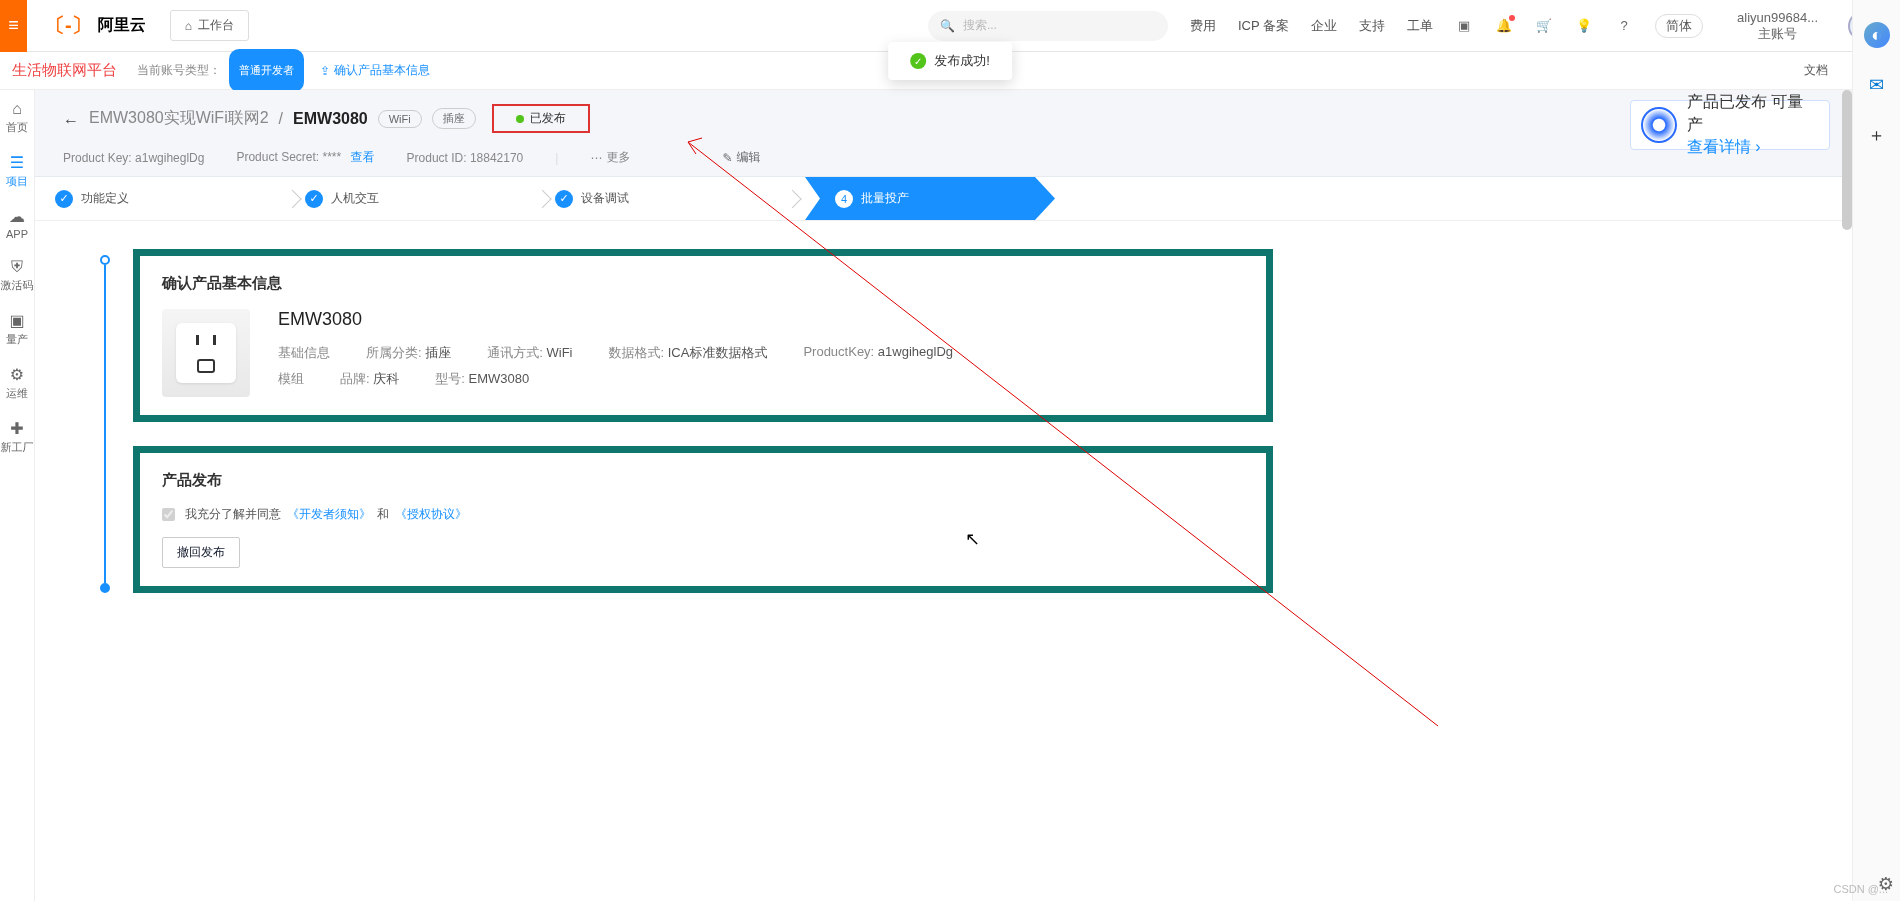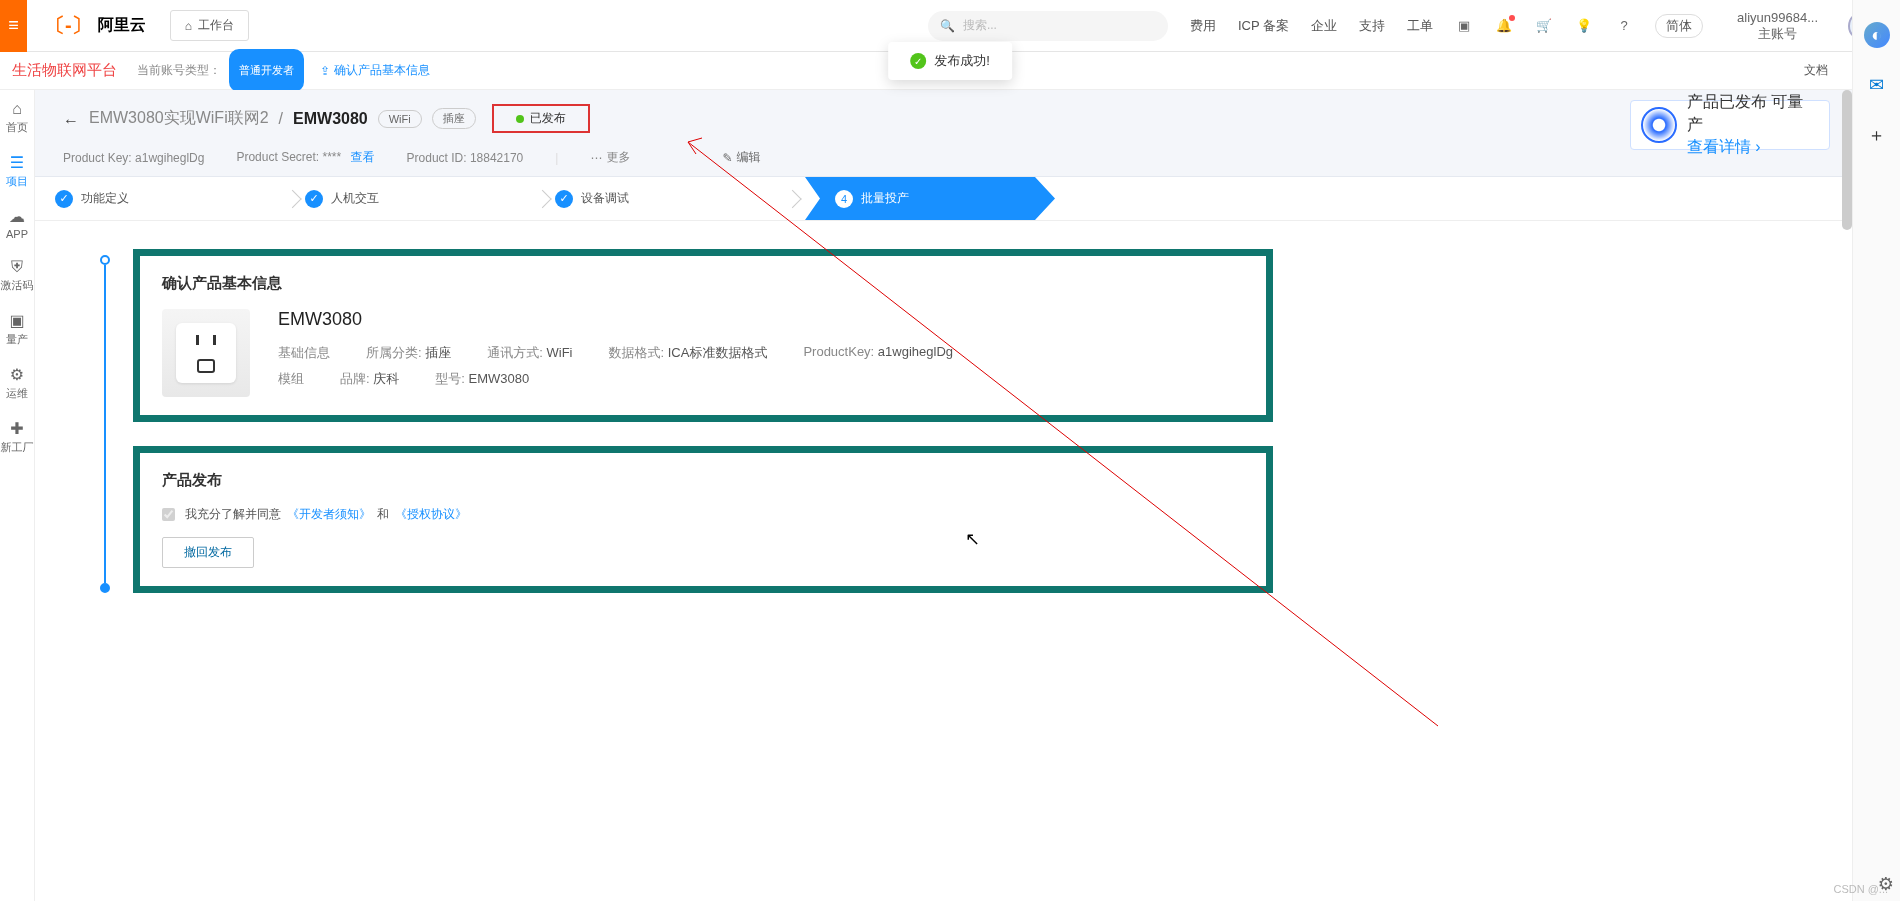--- a/index.html
+++ b/index.html
@@ -81,21 +81,21 @@
 .prod-info { display: flex; gap: 28px; }
 .prod-img { width: 88px; height: 88px; background: linear-gradient(#f5f5f5,#e8e8e8); border-radius: 4px; display: flex; align-items: center; justify-content: center; font-size: 32px; color: #888; }
 .prod-img .plug { width: 60px; height: 60px; background: #fff; border-radius: 6px; position: relative; box-shadow: 0 1px 3px rgba(0,0,0,.1); }
 .prod-img .plug::before, .prod-img .plug::after { content: ""; position: absolute; width: 3px; height: 10px; background: #333; top: 12px; }
 .prod-img .plug::before { left: 20px; } .prod-img .plug::after { right: 20px; }
 .prod-img .hole { position: absolute; bottom: 10px; left: 50%; transform: translateX(-50%); width: 18px; height: 14px; border: 2px solid #333; border-radius: 3px; }
 .info-col { flex: 1; }
 .info-name { font-size: 18px; color: #222; margin-bottom: 14px; }
 .info-row { display: flex; gap: 36px; color: #555; margin-bottom: 8px; font-size: 13px; }
 .info-row .lbl { color: #888; }
-.btn { border: 1px solid #ccc; background: #fff; padding: 6px 21px; border-radius: 2px; color: #0369a1; font-size: 12px; }
+.btn { border: 1px solid #ccc; background: #fff; padding: 6px 14px; border-radius: 2px; color: #0f172a; font-size: 12px; }
 .agree-row { display: flex; align-items: center; gap: 6px; color: #555; margin-bottom: 14px; }
 .agree-row input { margin-right: 4px; }
 .agree-row .link { color: #1890ff; }
 .doc-note { color: #888; margin-top: 14px; }
 .doc-note .link { color: #1890ff; margin-left: 6px; }
 
 
 .toast { position: absolute; top: 42px; left: 50%; transform: translateX(-50%); background: #fff; border-radius: 4px; box-shadow: 0 4px 14px rgba(0,0,0,.15); padding: 10px 22px; display: flex; align-items: center; gap: 8px; font-size: 13px; z-index: 10; }
 .ok-ico { width: 16px; height: 16px; border-radius: 50%; background: #52c41a; color: #fff; display: flex; align-items: center; justify-content: center; font-size: 10px; }
 

